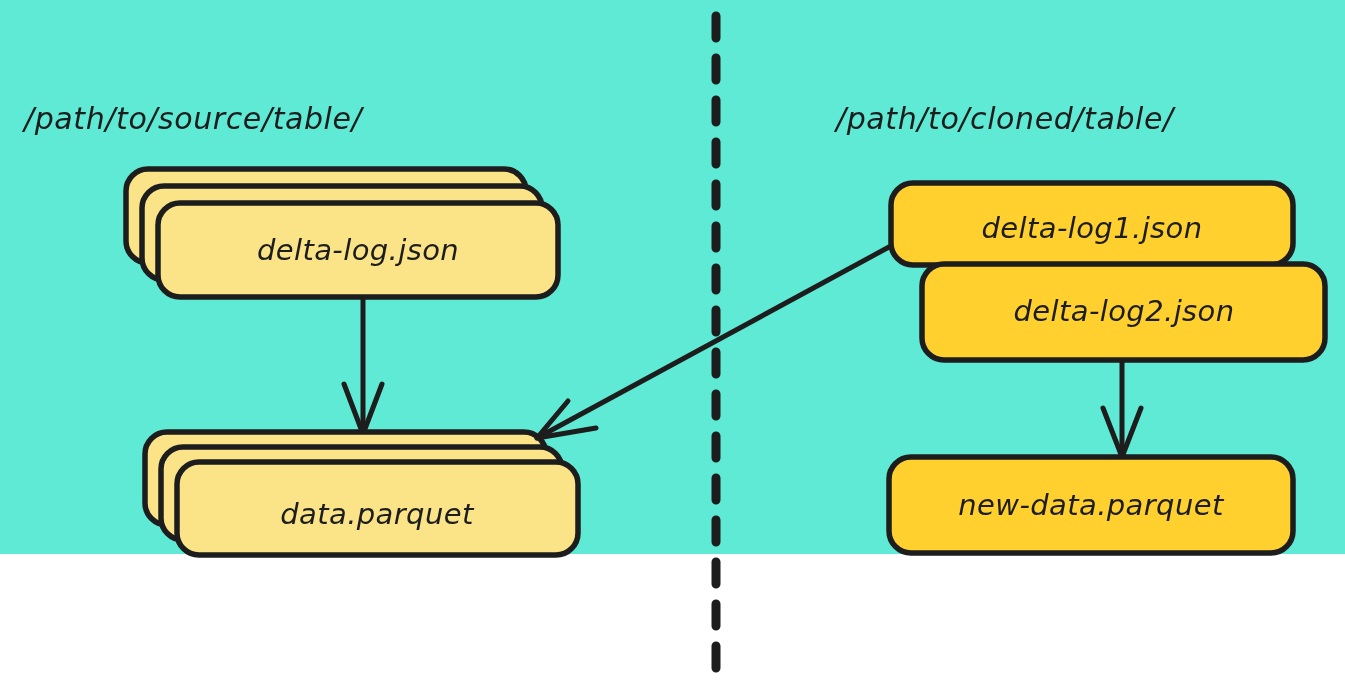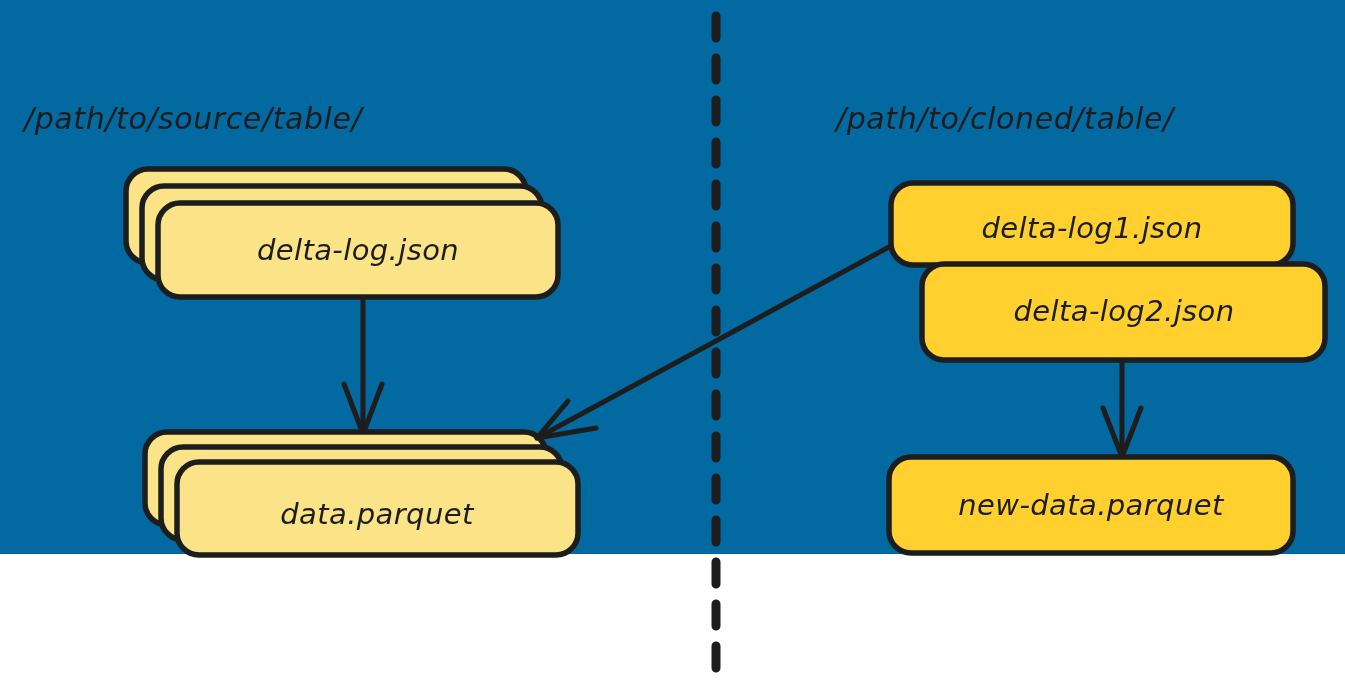--- a/index.html
+++ b/index.html
@@ -11,21 +11,21 @@
   body {
     width: 1345px;
     height: 698px;
     overflow: hidden;
     font-family: "DejaVu Sans", sans-serif;
   }
   #diagram-root {
     position: relative;
     width: 1345px;
     height: 554px;
-    background: #0369a1;
+    background: #5eead4;
   }
   svg.diagram-svg {
     display: block;
     width: 1345px;
     height: 698px;
   }
   .node-label,
   .path-label {
     font-family: "DejaVu Sans", sans-serif;
     fill: #1d1d1d;

